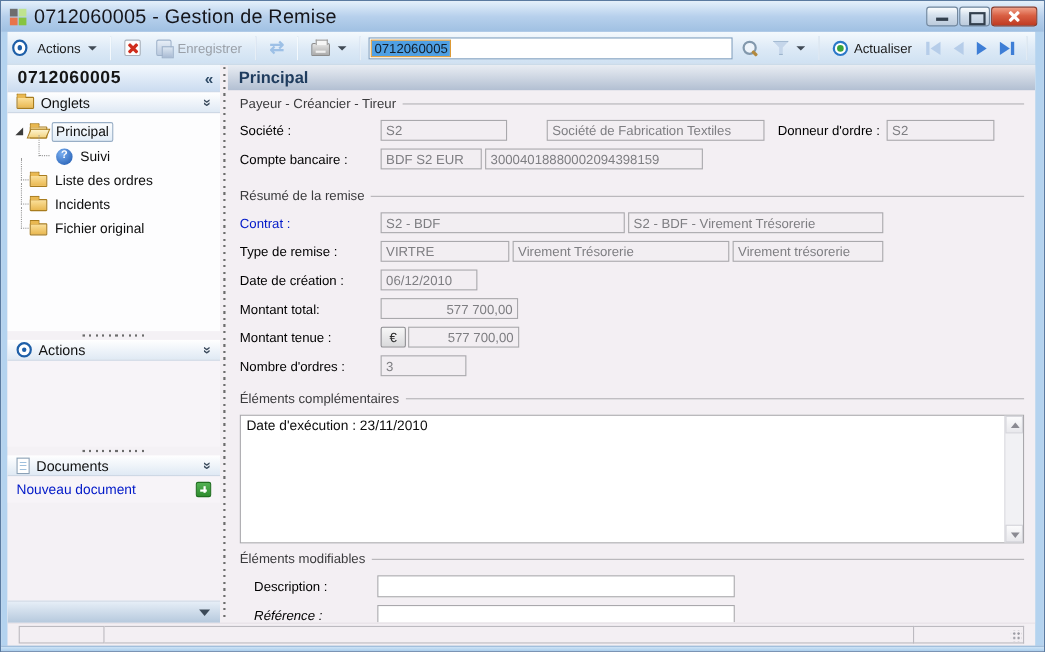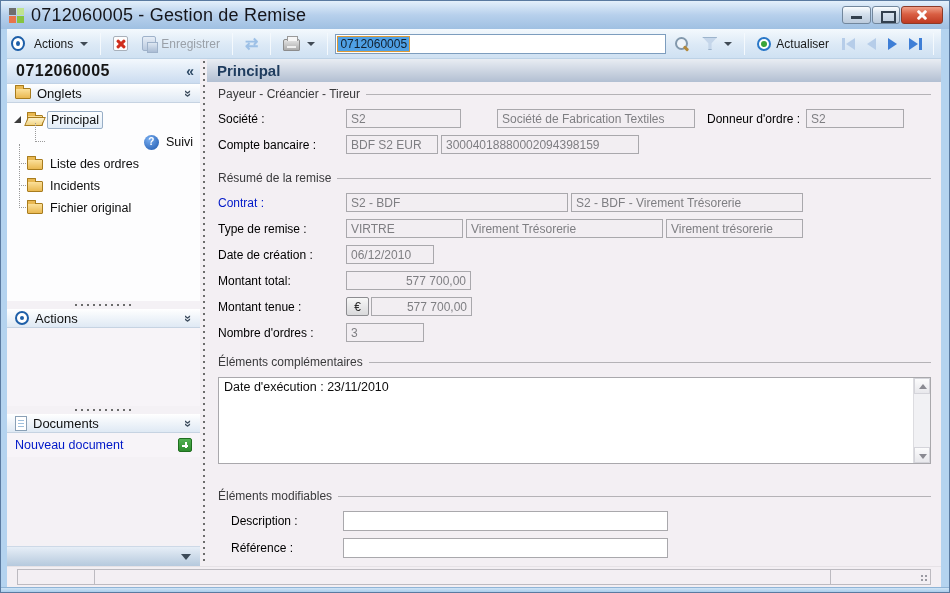--- a/index.html
+++ b/index.html
@@ -74,21 +74,21 @@
   .panel-hdr .p-label { font-size:13px; color:#111; }
   .chev-up { margin-left:auto; color:#3a4a5c; font-weight:bold; font-size:13px; transform:rotate(90deg); cursor:pointer; line-height:1; }
   .icon-folder { width:16px; height:11px; background:linear-gradient(#fbe09a,#e9b851); border:1px solid #a87c1e; border-radius:1px; position:relative; display:inline-block; flex:0 0 auto; }
   .icon-folder::before { content:""; position:absolute; top:-4px; left:-1px; width:7px; height:3px; background:#e9b851; border:1px solid #a87c1e; border-bottom:none; border-radius:1px 1px 0 0; }
   .icon-folder.open::after { content:""; position:absolute; left:-2px; bottom:-1px; width:16px; height:7px; background:linear-gradient(#fdf3cd,#f2d382); border:1px solid #a87c1e; transform:skewX(-22deg); }
   .icon-doc { width:12px; height:15px; background:#fff; border:1px solid #8aa0b6; position:relative; display:inline-block; }
   .icon-doc::after { content:""; position:absolute; left:2px; right:2px; top:3px; height:8px;
      background:repeating-linear-gradient(#9fc0dd 0 1px, transparent 1px 3px); }
   .tree { background:#fdfdfe; flex:0 0 auto; padding:6px 4px 10px 6px; height:198px; overflow:hidden; }
   .tnode { display:flex; align-items:center; gap:4px; height:22px; position:relative; padding-left:14px; }
-  .tnode.child { padding-left:38px;justify-content:flex-end; }
+  .tnode.child { padding-left:38px; }
   .expander { position:absolute; left:1px; top:7px; width:0; height:0; border-left:7px solid transparent; border-bottom:7px solid #3c3c3c; cursor:pointer; }
   .tnode .guide { position:absolute; left:22px; top:-8px; width:10px; height:19px; border-left:1px dotted #9a9a9a; border-bottom:1px dotted #9a9a9a; }
   .tnode.rootline .guide2 { position:absolute; left:6px; top:-9px; width:7px; height:20px; border-left:1px dotted #9a9a9a; border-bottom:1px dotted #9a9a9a; }
   .tlabel { font-size:12.5px; color:#0d0d0d; padding:1px 3px; white-space:nowrap; }
   .tlabel.selected { border:1px solid #98aec6; border-radius:2px; background:linear-gradient(#fcfdfe,#e2edf8); }
   .icon-help { width:15px; height:15px; border-radius:50%; background:radial-gradient(circle at 35% 30%, #79aef0, #1a55ac); flex:0 0 auto; position:relative; }
   .icon-help::after { content:"?"; position:absolute; left:0; right:0; top:1px; text-align:center; color:#fff; font-size:10px; font-weight:bold; }
   .h-splitter { height:8px; flex:0 0 auto; display:flex; align-items:center; justify-content:center; cursor:row-resize; }
   .h-splitter::before { content:""; width:58px; height:2px; background:repeating-linear-gradient(90deg,#6c6c6c 0 2px, transparent 2px 6px); }
   .panel-fill { flex:0 0 auto; background:#f7f4f8; }
@@ -116,21 +116,21 @@
   .group-hdr .g-label { font-size:12px; color:#3a3a3c; padding-right:6px; white-space:nowrap; }
   .group-hdr .g-line { flex:1 1 auto; height:1px; background:#b4b2b6; margin-top:1px; }
   .frow { display:flex; align-items:center; margin-bottom:7px; }
   .flabel { width:128px; flex:0 0 auto; color:#000000; }
   .flabel.link { color:#0018c8; }
   .fld { height:19px; border:1px solid #a9a8ac; background:#f2eef2; color:#7e7e82; font-size:12px; padding:1px 4px; display:flex; align-items:center; white-space:nowrap; overflow:hidden; }
   .fld.num { justify-content:flex-end; }
   .fld + .fld { margin-left:3px; }
   .inp { height:20px; border:1px solid #a9a8ac; background:#fff; font-size:12px; padding:1px 4px; font-family:"Liberation Sans",sans-serif; color:#111; }
   .euro-btn { height:19px; width:23px; margin-right:2px; border:1px solid #8c8c90; border-radius:2px; background:linear-gradient(#f7f7f7,#d9d9db); font-size:12px; color:#2a2a2a; display:flex; align-items:center; justify-content:center; cursor:pointer; flex:0 0 auto; }
-  .textbox { position:relative; height:87px; border:1px solid #a9a8ac; background:#fff; margin-bottom:25px; }
+  .textbox { position:relative; height:117px; border:1px solid #a9a8ac; background:#fff; margin-bottom:7px; }
   .textbox .tb-text { padding:2px 5px; color:#0d0d0d; font-size:12.5px; }
   .vscroll { position:absolute; right:0; top:0; bottom:0; width:17px; background:#f1f1f4; border-left:1px solid #dcdce0; display:flex; flex-direction:column; justify-content:space-between; }
   .vs-btn { height:16px; background:linear-gradient(#fbfbfc,#e8e8ec); border:1px solid #d4d4da; position:relative; cursor:pointer; }
   .vs-btn::after { content:""; position:absolute; left:4px; width:0; height:0; border-left:4px solid transparent; border-right:4px solid transparent; }
   .vs-btn.up::after { top:5px; border-bottom:5px solid #8a8a92; }
   .vs-btn.down::after { top:6px; border-top:5px solid #8a8a92; }
 
   
   .statusbar { height:21px; flex:0 0 auto; background:#f3eff3; border-top:1px solid #e6e2e6; display:flex; align-items:stretch; padding:2px 10px 2px 10px; gap:0; }
   .st-cell { border:1px solid #bcbac0; }
@@ -357,21 +357,21 @@
 
           <div class="group-hdr">
             <span class="g-label">Éléments modifiables</span>
             <span class="g-line"></span>
           </div>
           <div class="frow">
             <span class="flabel" style="width:112px;margin-left:13px;">Description :</span>
             <input class="inp" style="width: 325px;" value="">
           </div>
           <div class="frow">
-            <span class="flabel" style="width:112px;margin-left:13px;">Référence :</span>
+            <span class="flabel" style="width:112px;margin-left:13px;font-style:italic;">Référence :</span>
             <input class="inp" style="width: 325px;" value="">
           </div>
 
         </div>
       </div>
     </div>
 
     <div class="statusbar">
       <span class="st-cell c1"></span>
       <span class="st-cell c2"></span>

